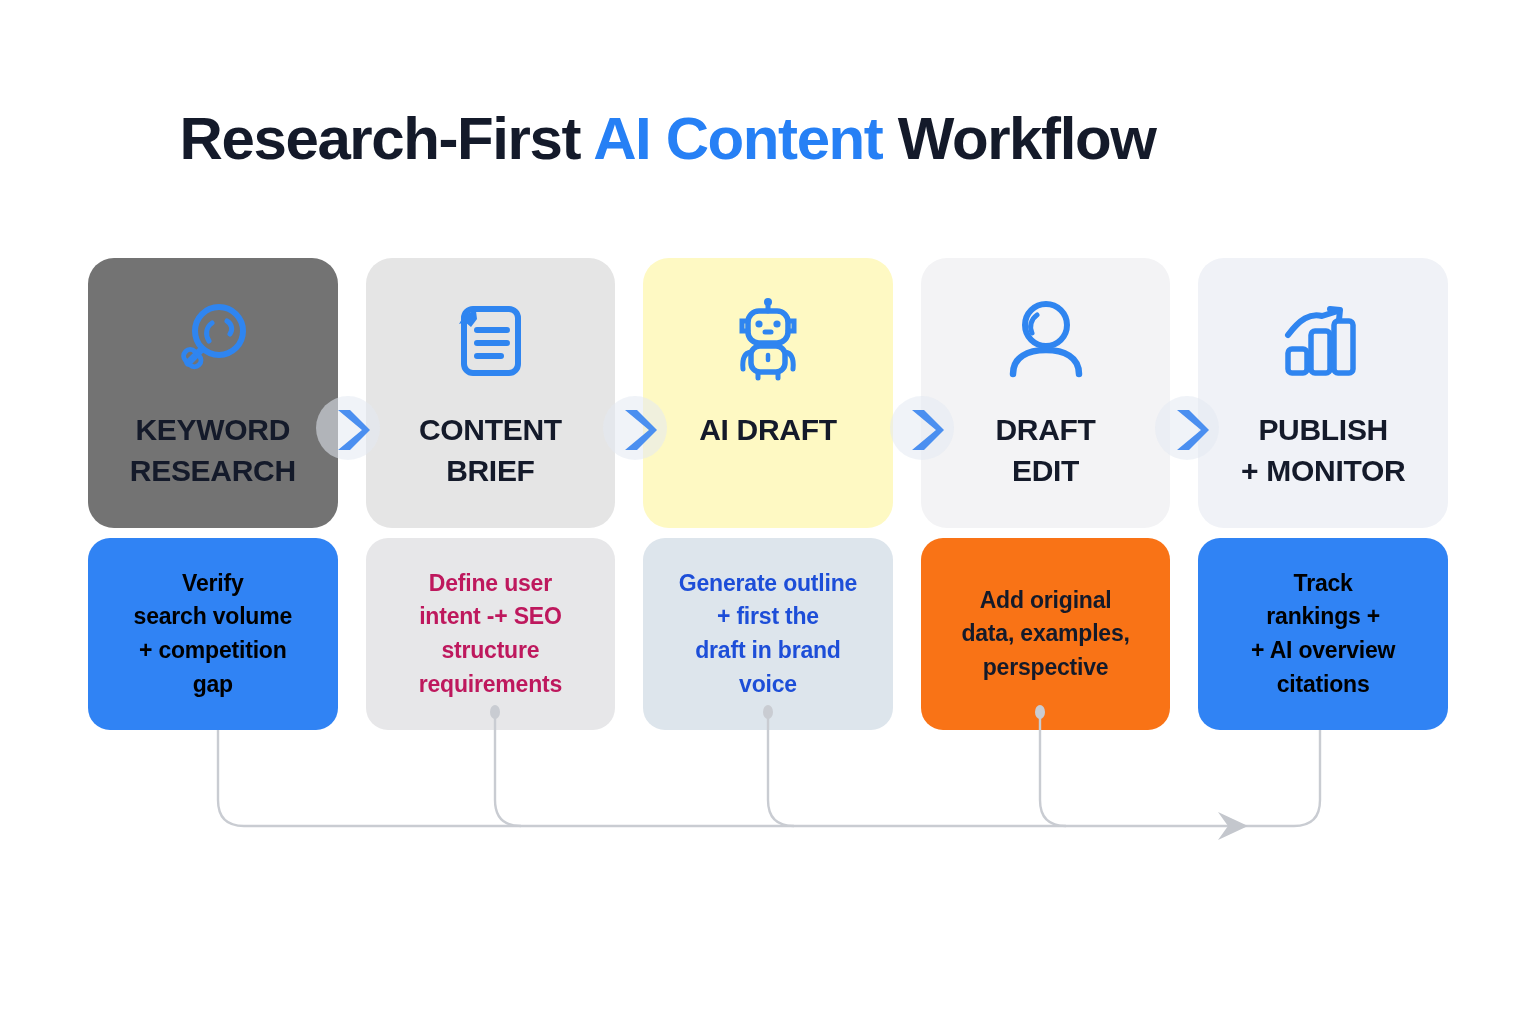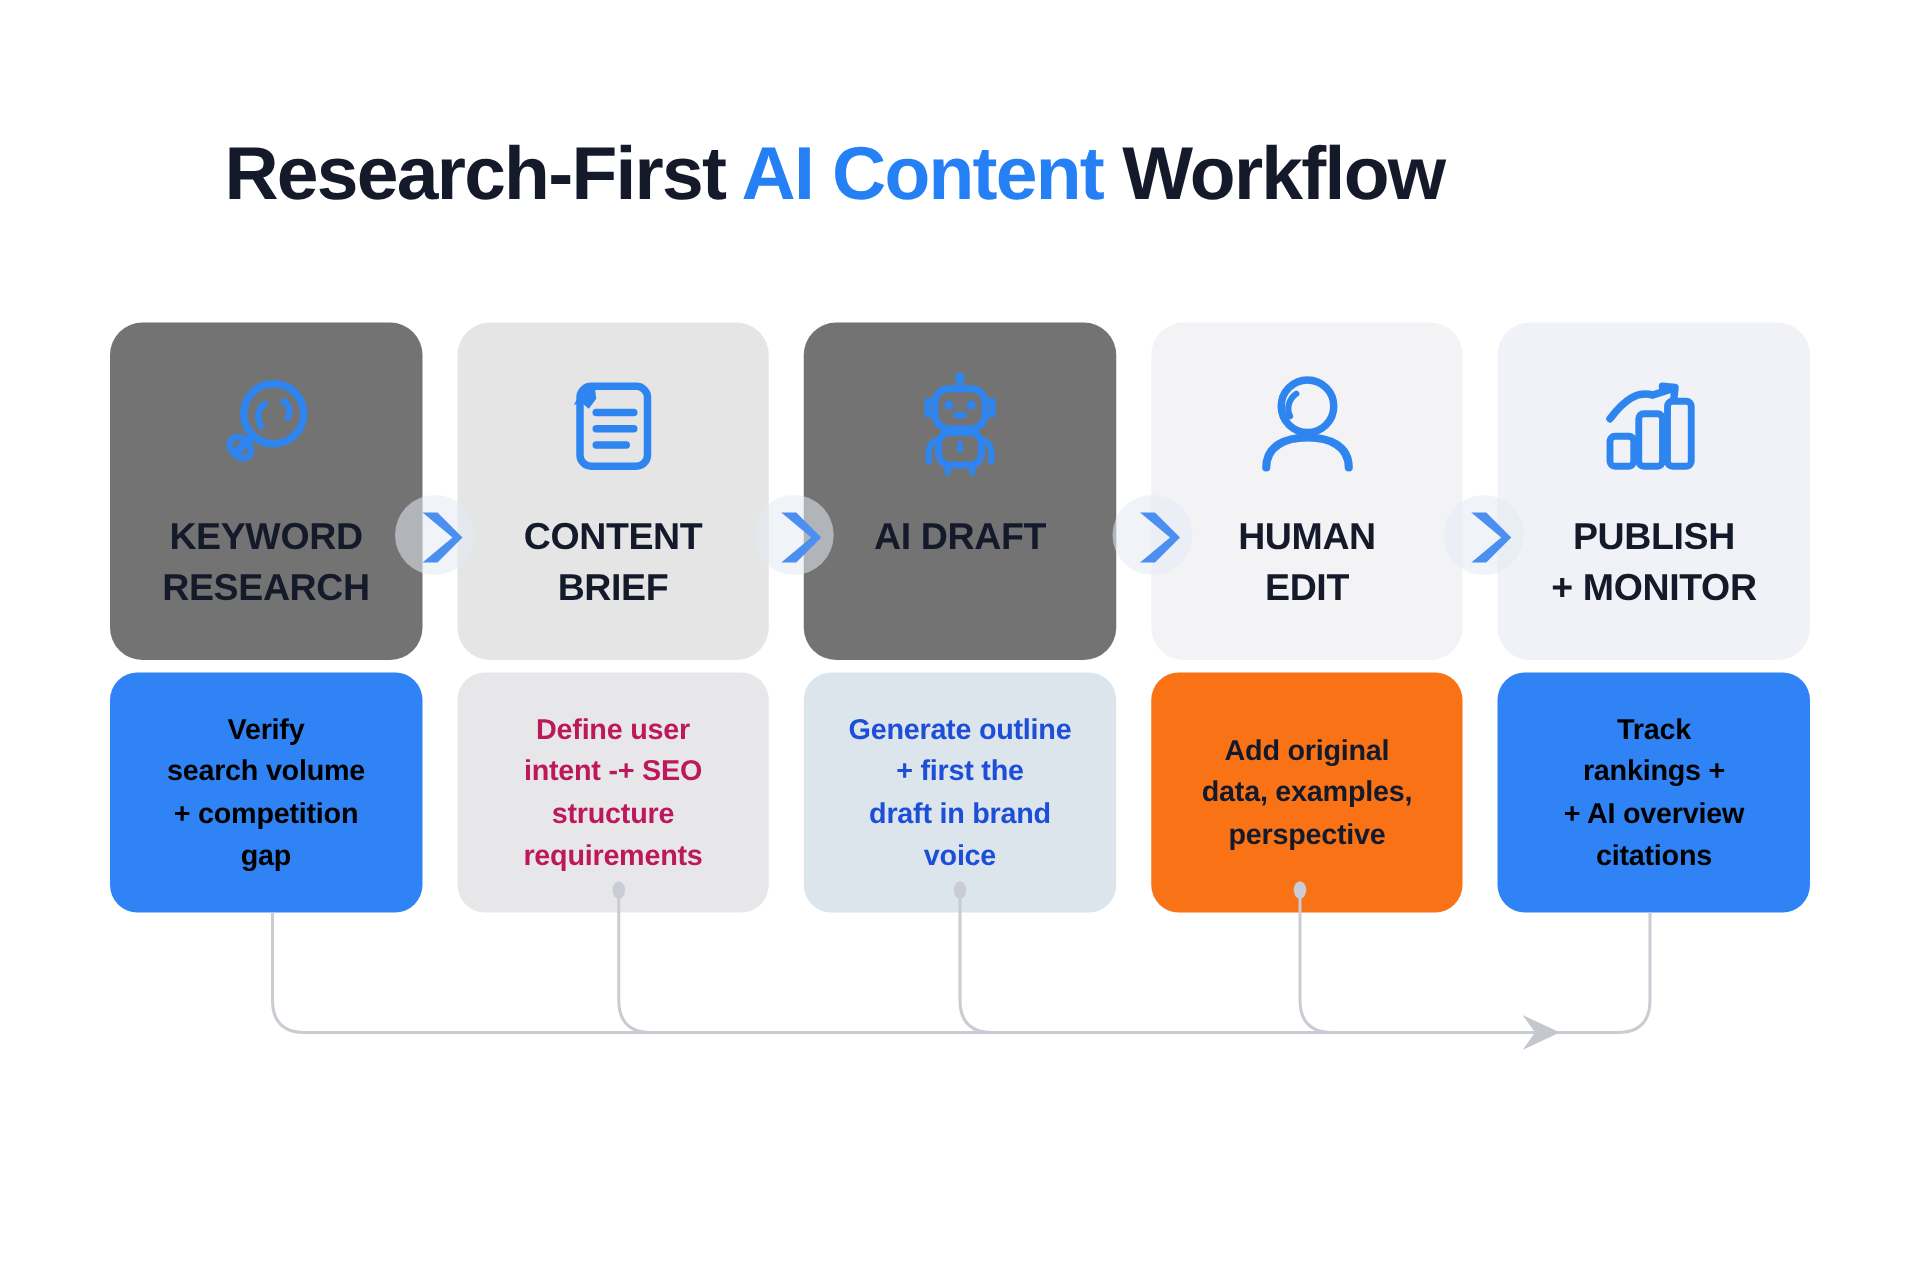--- a/index.html
+++ b/index.html
@@ -59,21 +59,21 @@
     border-radius: 26px;
     background: #eff1f6;
     display: flex;
     flex-direction: column;
     align-items: center;
     padding-top: 34px;
     box-sizing: border-box;
   }
   .card-top.tint-a { background: #737373; }
   .card-top.tint-b { background: #e5e5e5; }
-  .card-top.tint-c { background: #737373; }
+  .card-top.tint-c { background: #fef9c3; }
   .card-top.tint-d { background: #f3f3f5; }
   .card-top.tint-e { background: #f0f2f7; }
 
   .icon-wrap {
     width: 92px;
     height: 96px;
     display: flex;
     align-items: center;
     justify-content: center;
   }
@@ -241,21 +241,21 @@
     <div class="card">
       <div class="card-top tint-d">
         <div class="icon-wrap">
           <svg width="84" height="82" viewBox="0 0 84 82" fill="none">
             <circle cx="42" cy="26" r="21" stroke="#2f85f0" stroke-width="6"></circle>
             <path d="M33 16 C27 20 25 28 28 34" stroke="#2f85f0" stroke-width="5" stroke-linecap="round" fill="none"></path>
             <path d="M9 75 C9 58 24 51 42 51 C60 51 75 58 75 75" stroke="#2f85f0" stroke-width="6.5" stroke-linecap="round" fill="none"></path>
           </svg>
         </div>
         <div class="card-title">
-          <div>HUMAN</div>
+          <div>DRAFT</div>
           <div>EDIT</div>
         </div>
       </div>
       <div class="card-foot gray2">
         <div>
           <div>Add original</div>
           <div>data, examples,</div>
           <div>perspective</div>
         </div>
       </div>

